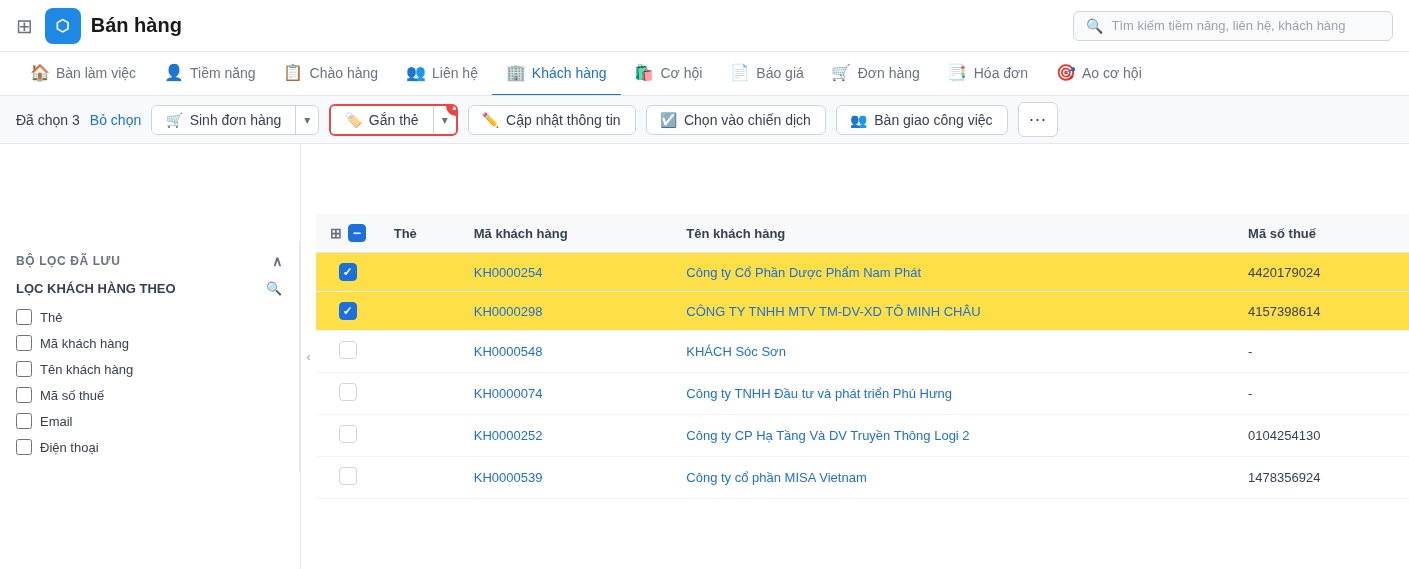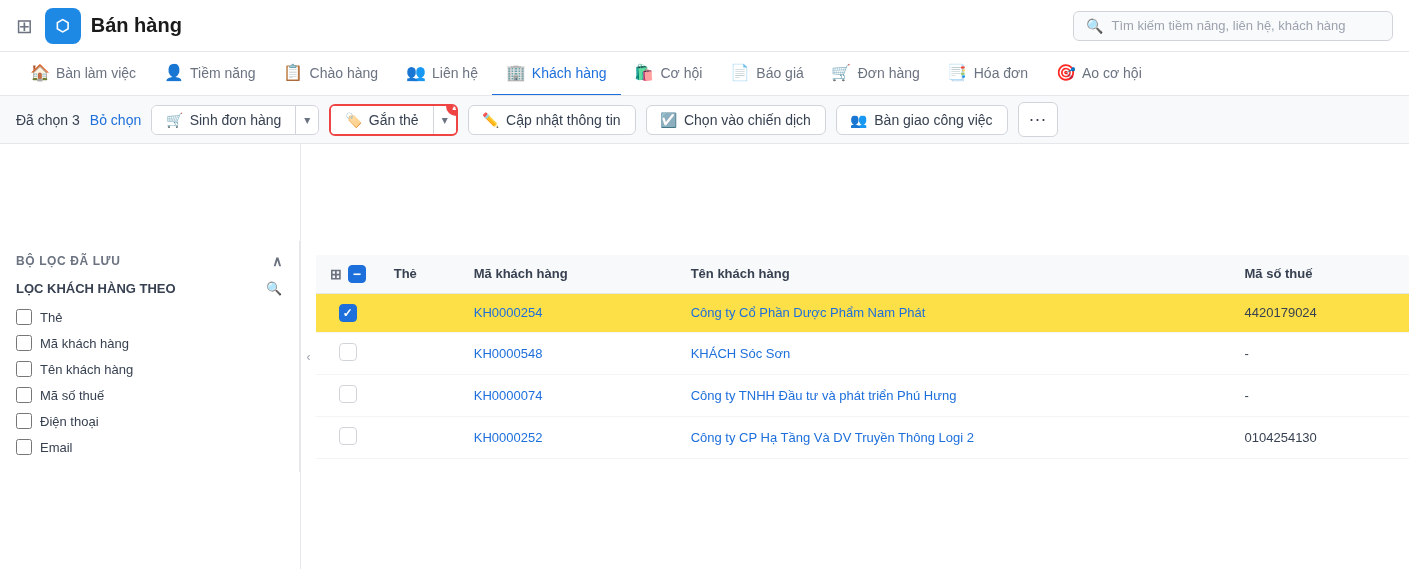--- a/index.html
+++ b/index.html
@@ -267,25 +267,25 @@
     <div class="sidebar-filter-item">
       <input type="checkbox" style="">
       <span>Tên khách hàng</span>
     </div>
     <div class="sidebar-filter-item">
       <input type="checkbox" style="">
       <span>Mã số thuế</span>
     </div>
     <div class="sidebar-filter-item">
       <input type="checkbox" style="">
+      <span>Email</span>
+    </div>
+    <div class="sidebar-filter-item">
+      <input type="checkbox" style="">
       <span>Điện thoại</span>
-    </div>
-    <div class="sidebar-filter-item">
-      <input type="checkbox" style="">
-      <span>Email</span>
     </div>
   </div>
 
   <div class="sidebar-toggle">‹</div>
 
   <div class="table-area">
     <table>
       <thead>
         <tr>
           <th>
@@ -309,20 +309,27 @@
         </tr>
       </thead>
       <tbody id="table-body">
           <tr class="selected-row">
             <td><div class="custom-checkbox checked"></div></td>
             <td></td>
             <td class="link-cell">KH0000254</td>
             <td class="company-cell">Công ty Cổ Phần Dược Phẩm Nam Phát</td>
             <td>4420179024</td>
           </tr>
+          <tr class="selected-row">
+            <td><div class="custom-checkbox checked"></div></td>
+            <td></td>
+            <td class="link-cell">KH0000298</td>
+            <td class="company-cell uppercase">CÔNG TY TNHH MTV TM-DV-XD TÔ MINH CHÂU</td>
+            <td>4157398614</td>
+          </tr>
           <tr>
             <td><div class="custom-checkbox"></div></td>
             <td></td>
             <td class="link-cell">KH0000548</td>
             <td class="company-cell">KHÁCH Sóc Sơn</td>
             <td>-</td>
           </tr>
           <tr>
             <td><div class="custom-checkbox"></div></td>
             <td></td>
@@ -330,16 +337,23 @@
             <td class="company-cell">Công ty TNHH Đầu tư và phát triển Phú Hưng</td>
             <td>-</td>
           </tr>
           <tr>
             <td><div class="custom-checkbox"></div></td>
             <td></td>
             <td class="link-cell">KH0000252</td>
             <td class="company-cell">Công ty CP Hạ Tầng Và DV Truyền Thông Logi 2</td>
             <td>0104254130</td>
           </tr>
+          <tr>
+            <td><div class="custom-checkbox"></div></td>
+            <td></td>
+            <td class="link-cell">KH0000539</td>
+            <td class="company-cell">Công ty cổ phần MISA Vietnam</td>
+            <td>1478356924</td>
+          </tr>
         </tbody>
     </table>
   </div>
 </div>
 
 </body></html>

